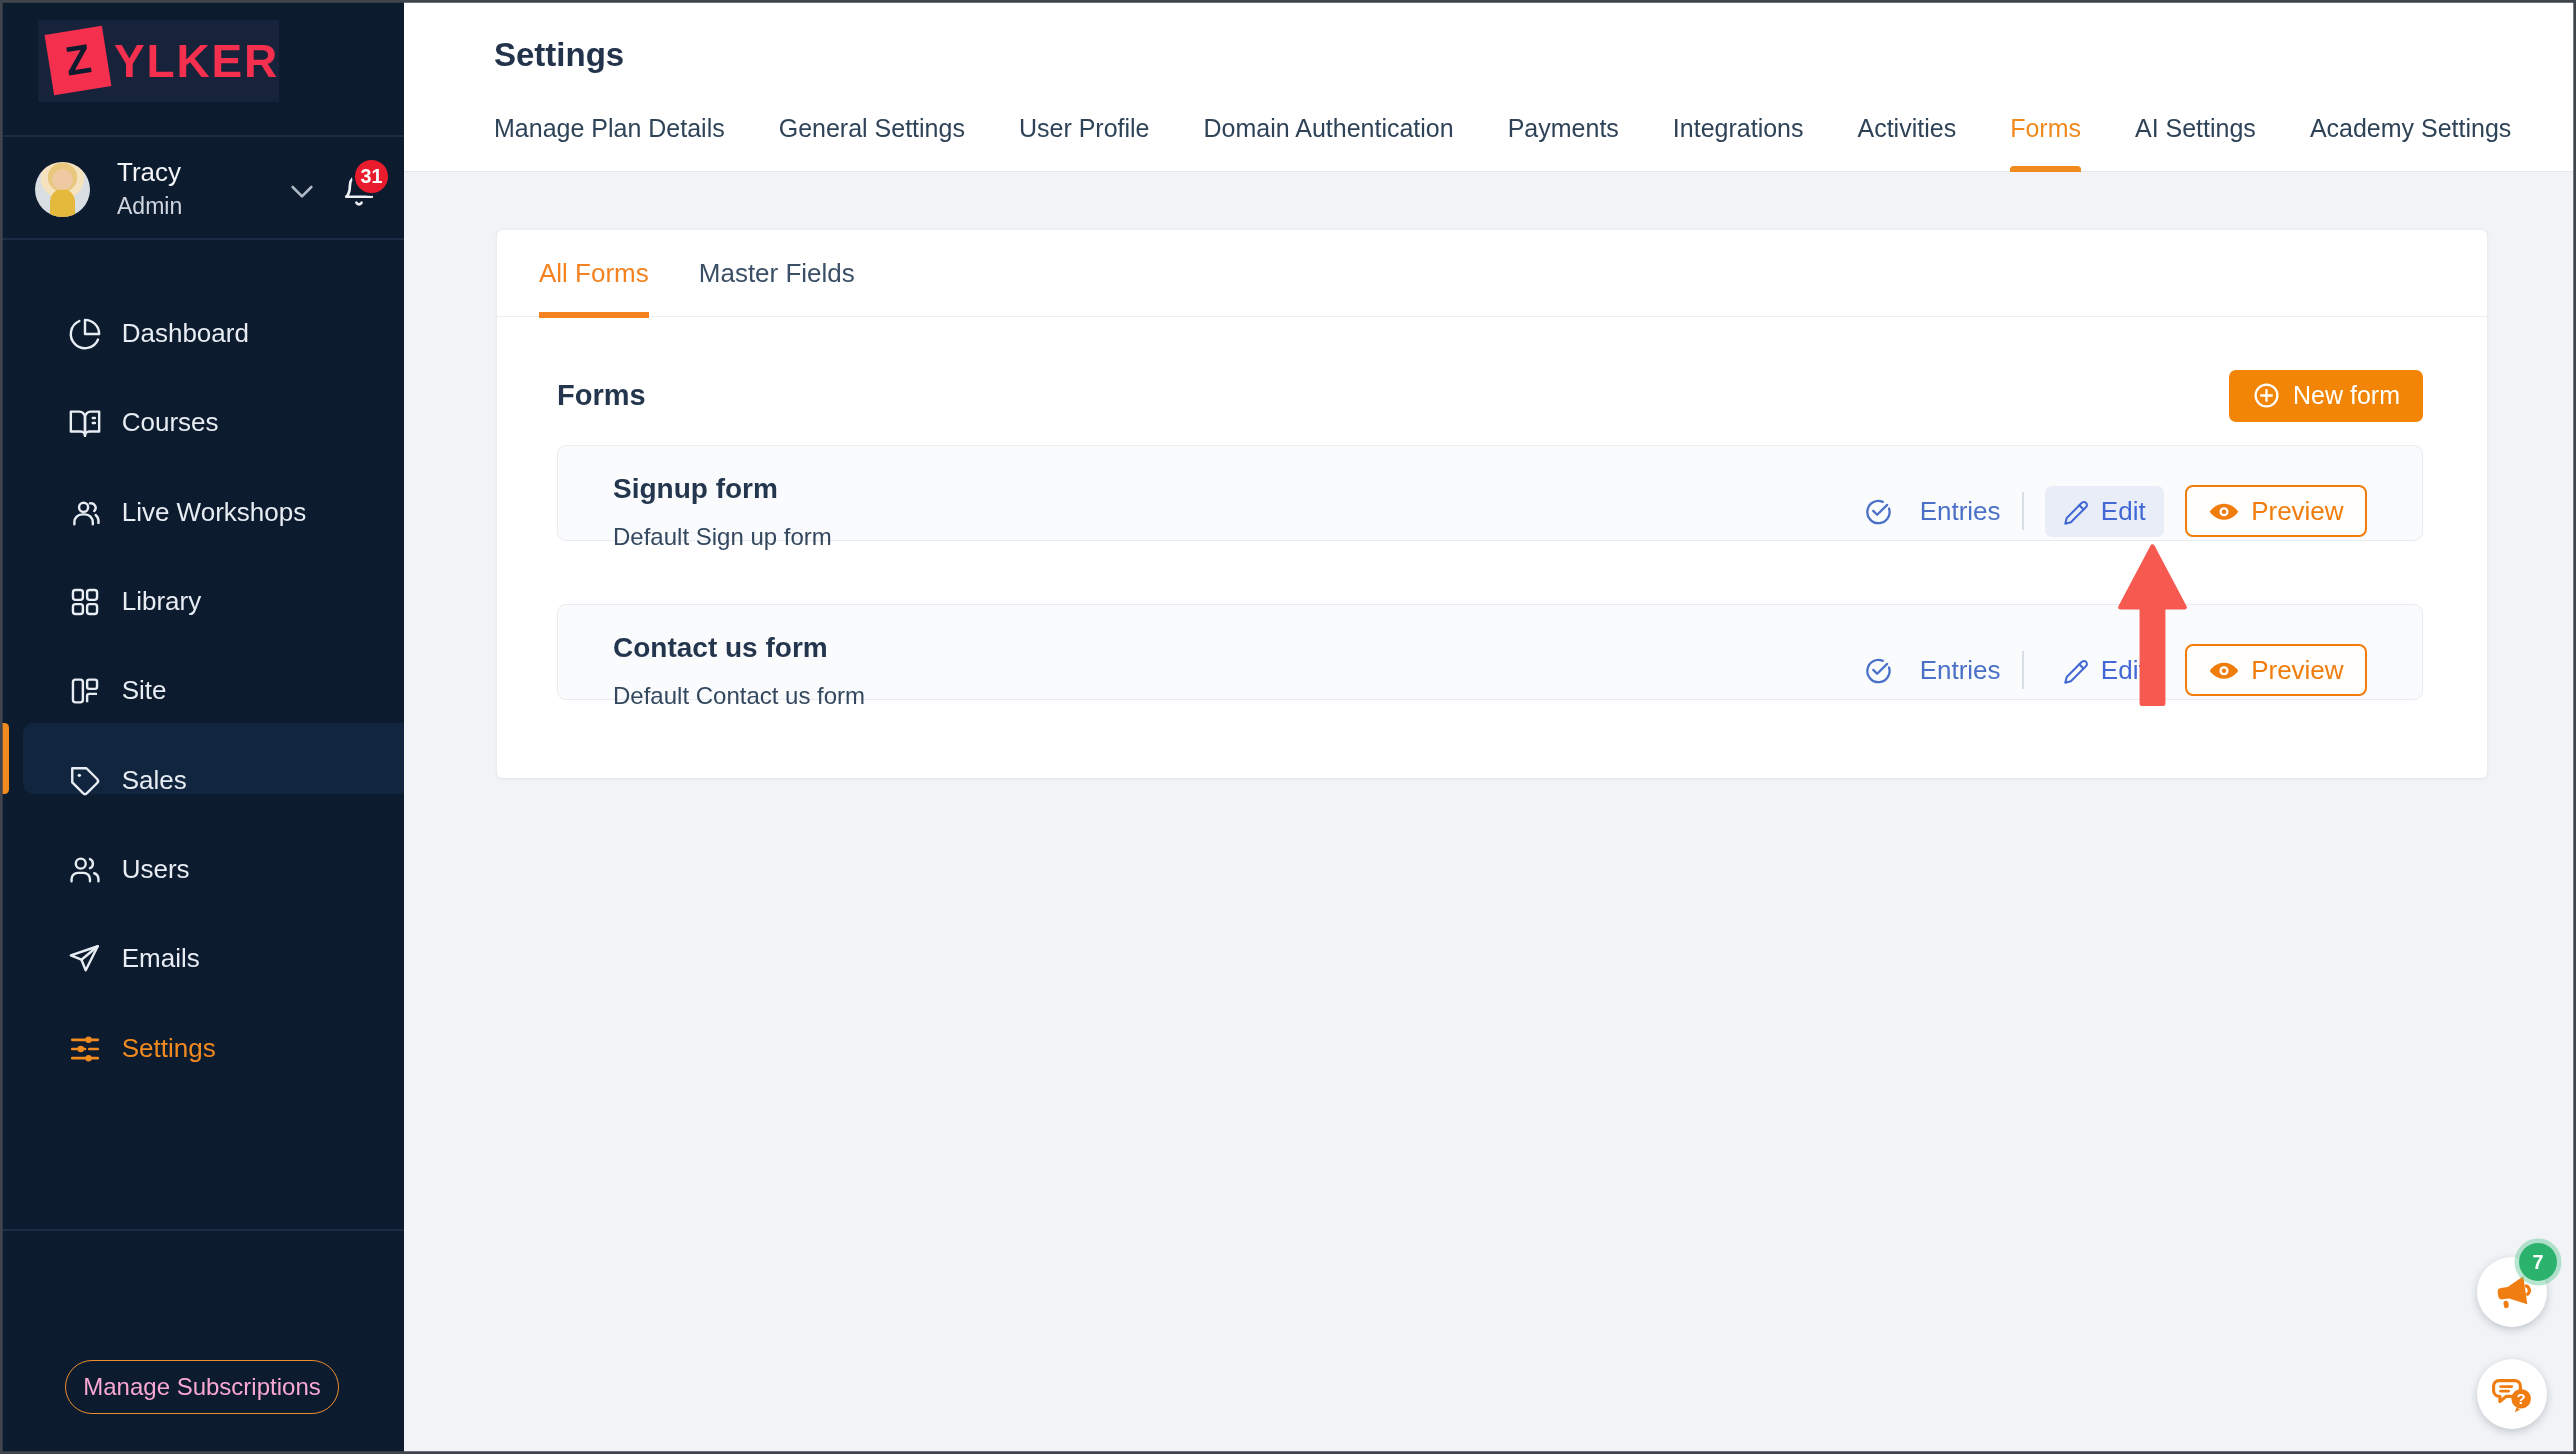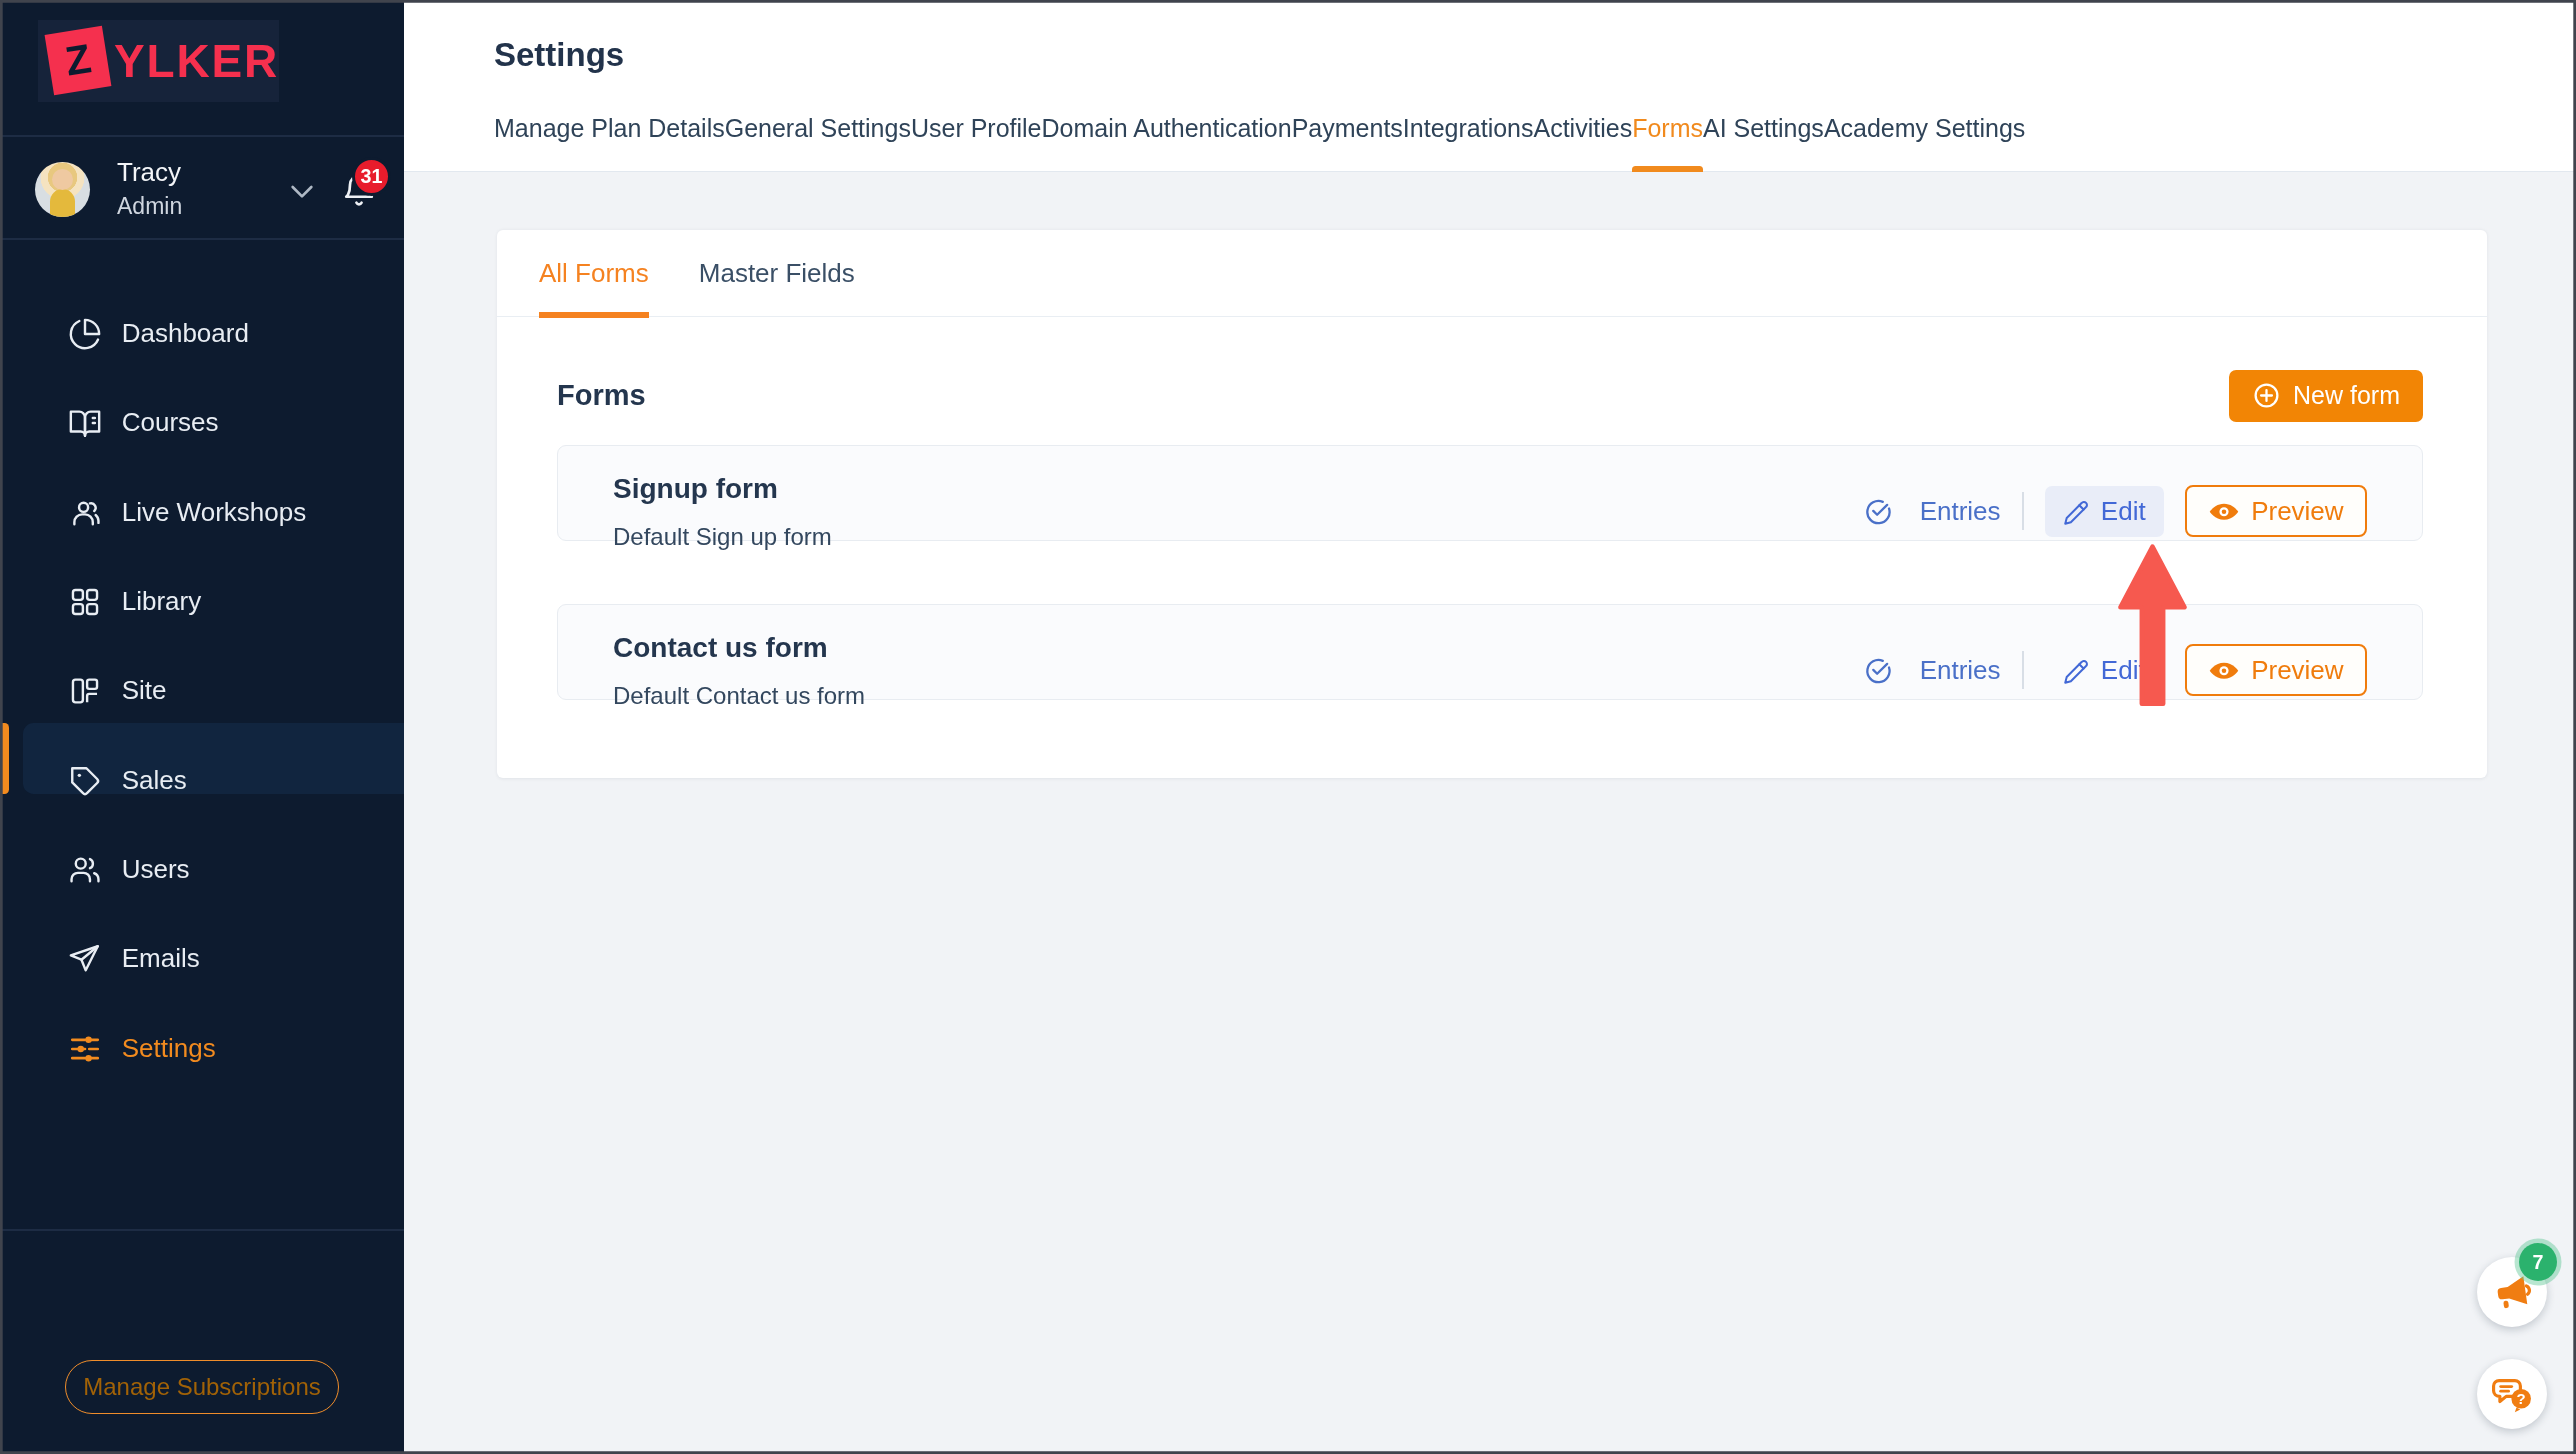--- a/index.html
+++ b/index.html
@@ -34,26 +34,26 @@
   .active-bg { position:absolute; left:23px; top:723px; width:381px; height:71px; background:#11253f; border-radius:10.7px 0 0 10.7px; }
   .active-bar { position:absolute; left:0px; top:723px; width:9px; height:71px; background:#f28b1f; border-radius:0 4.5px 4.5px 0; }
   .nav-item.active .nlabel { color:#f28b1f; }
   .nav-item.active .nicon { color:#f28b1f; }
   .nicon { color:#e8edf3; }
 
   .subscribe-box { position:absolute; left:0; top:1230px; width:404px; height:224px; }
   .sub-text { position:absolute; left:27px; top:23px; width:350px; text-align:center; font-size:23px; line-height:35px; color:#eef1f5; }
   .sub-text b { font-weight:bold; }
   .manage-btn { position:absolute; left:65px; top:130px; width:274px; height:54px; border:1.8px solid #ef8d2b; border-radius:29px;
-    color:#a16207; font-size:24px; display:flex; align-items:center; justify-content:center; cursor:pointer; background:transparent; }
+    color:#f9a8d4; font-size:24px; display:flex; align-items:center; justify-content:center; cursor:pointer; background:transparent; }
 
   
   .topbar { position:absolute; left:404px; top:0; width:2172px; height:172px; background:#ffffff; border-bottom:1.8px solid #e2e8ef; }
   .page-title { position:absolute; left:90px; top:36px; font-size:33px; font-weight:bold; color:#22334b; }
-  .tabs { position:absolute; left:90px; top:0; height:172px; display:flex; align-items:flex-end; }
+  .tabs { position:absolute; left:90px; top:0; height:172px; display:flex; align-items:flex-end; gap:54px; }
   .tab { position:relative; height:172px; display:flex; align-items:center; font-size:25px; color:#2f4358; cursor:pointer; padding-top:85px; }
   .tab.active { color:#f18a1d; }
   .tab.active::after { content:""; position:absolute; left:0; right:0; bottom:0px; height:6.3px; background:#f18a1d; border-radius:3.6px 3.6px 0 0; }
 
   
   .card { position:absolute; left:497px; top:230px; width:1990px; height:548px; background:#fff; border-radius:6px;
     box-shadow:0 0.9px 3.6px rgba(20,35,60,0.07); }
   .subtabs { position:absolute; left:0; top:0; width:1990px; height:87px; border-bottom:1.8px solid #e9eef3; display:flex; align-items:center; padding-left:42px; gap:50px; }
   .subtab { position:relative; height:87px; display:flex; align-items:center; font-size:26px; color:#3a4f66; cursor:pointer; }
   .subtab.active { color:#f58220; }

